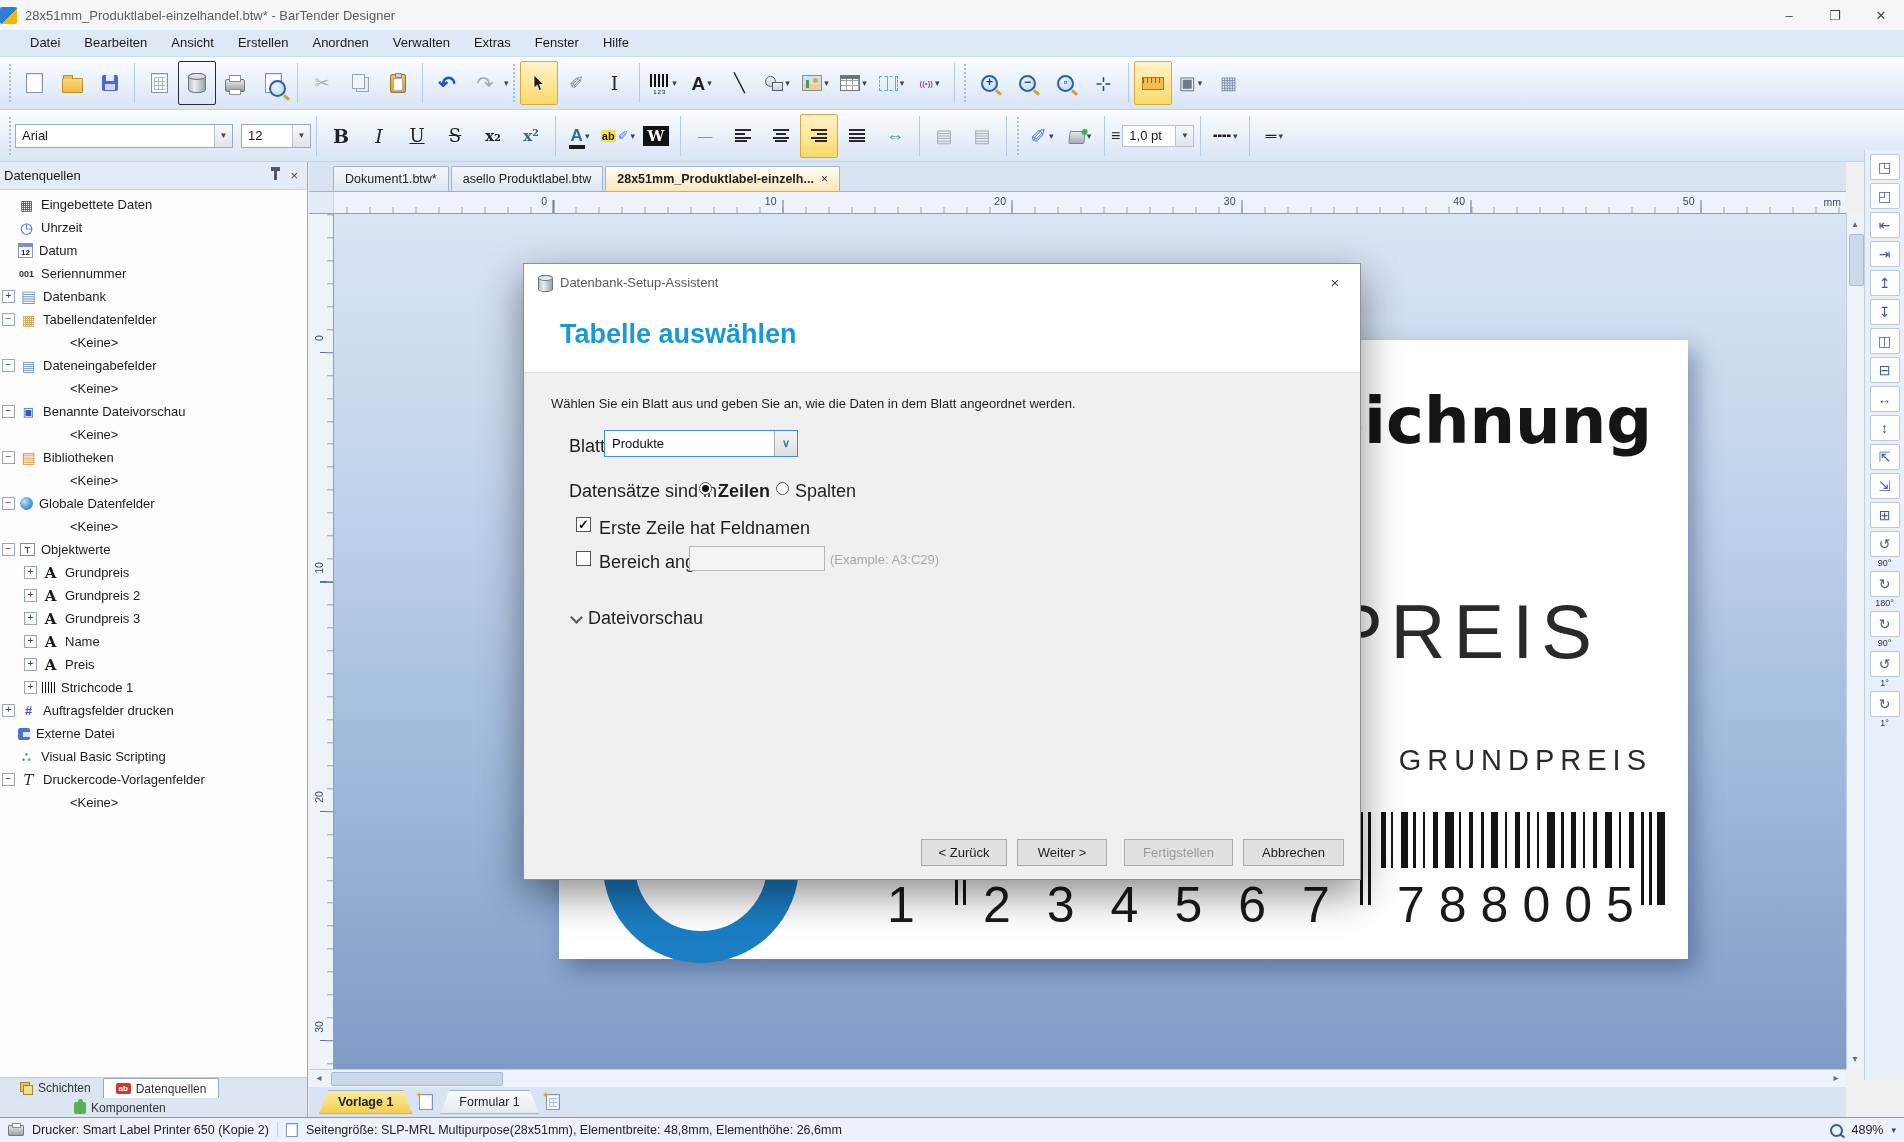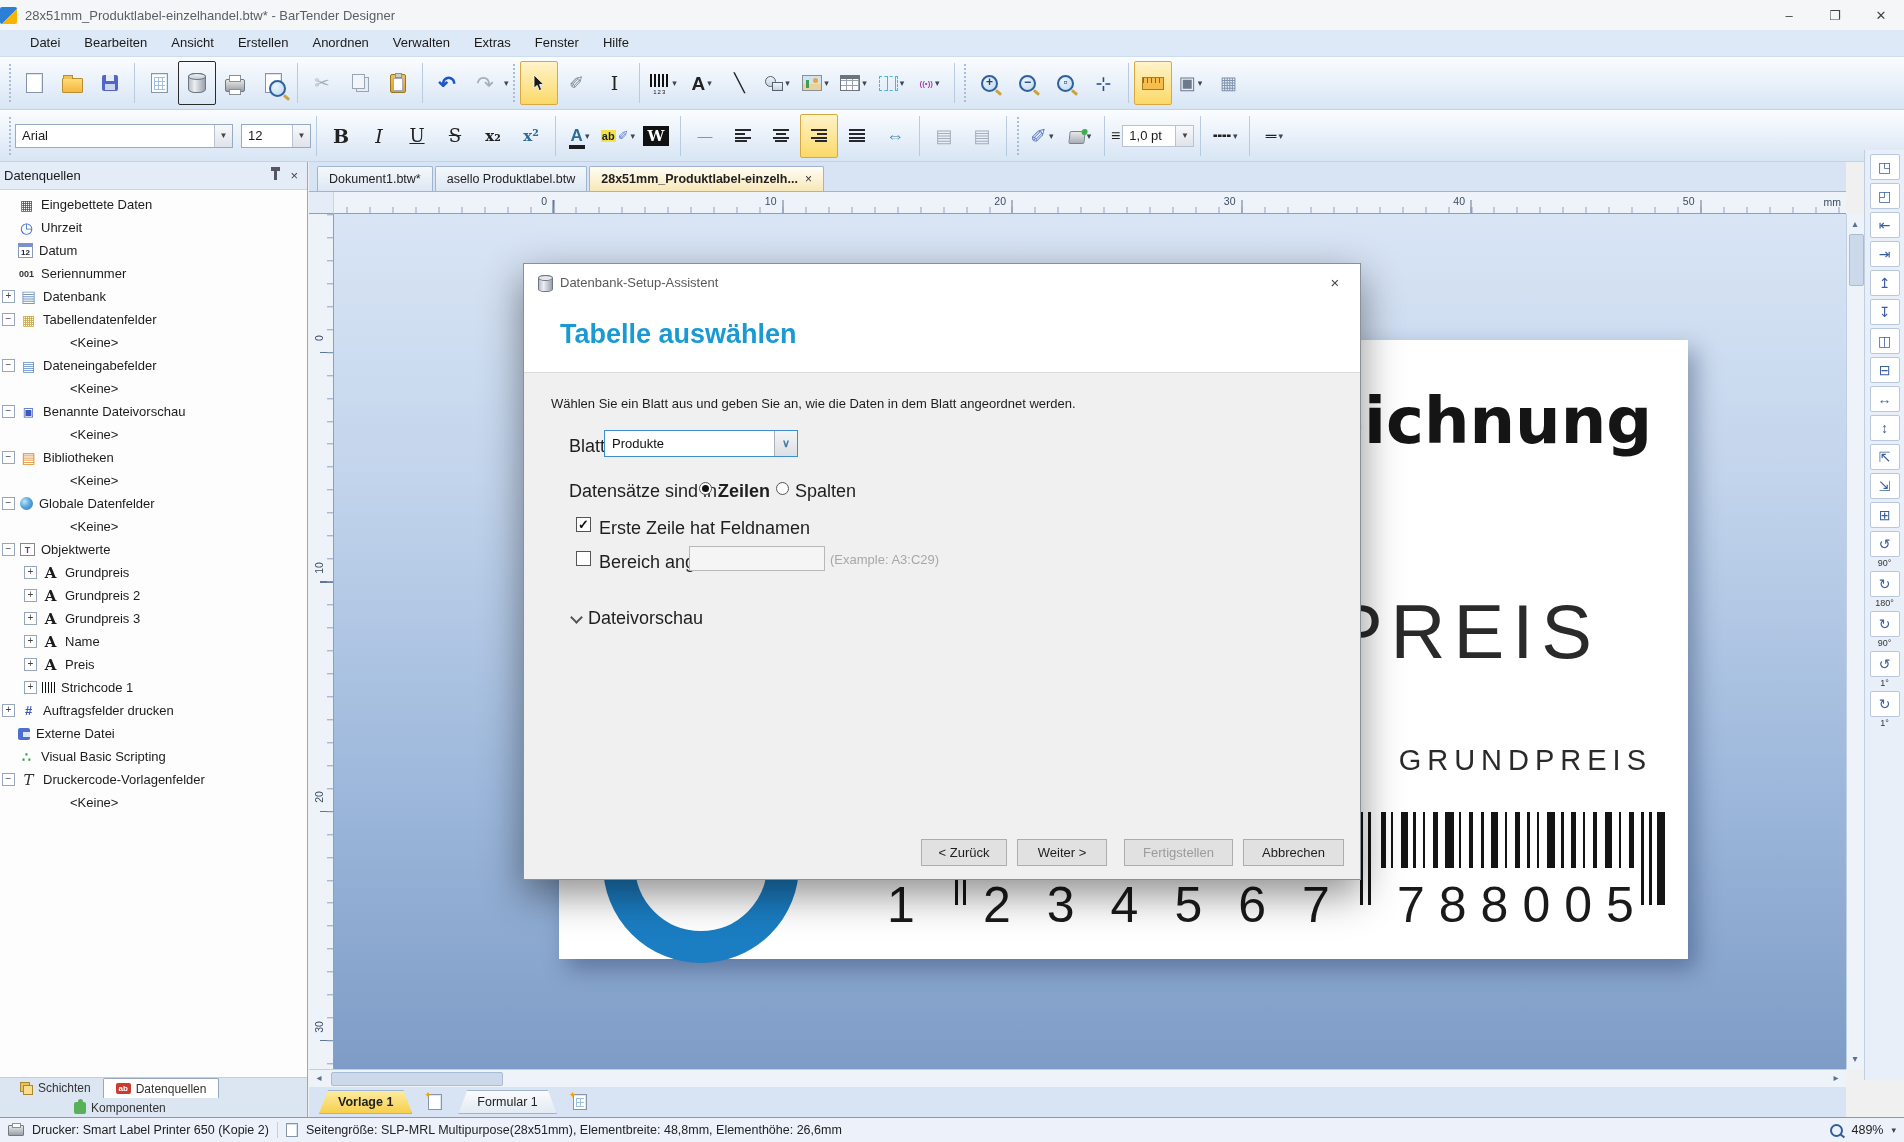--- a/index.html
+++ b/index.html
@@ -127,21 +127,21 @@
   .ptab{display:flex;align-items:center;gap:5px;padding:0 12px;font-size:12px;color:#333;}
   .ptab.active{background:#fff;border:1px solid #95a9c3;border-bottom:none;border-radius:2px 2px 0 0;}
   .i-layers{position:relative;width:13px;height:13px;}
   .i-layers::before{content:"";position:absolute;top:0;left:0;width:8px;height:8px;background:#e8c35a;border:1px solid #a8872f;}
   .i-layers::after{content:"";position:absolute;bottom:0;right:0;width:8px;height:8px;background:#f7dd8d;border:1px solid #a8872f;}
   .i-ab{background:#cc3b2f;color:#fff;font-size:8px;font-weight:bold;width:15px;height:11px;display:inline-flex;align-items:center;justify-content:center;border-radius:2px;}
   .i-ab::before{content:"ab";}
   .i-puzzle{width:12px;height:12px;background:#58b158;border-radius:2px;position:relative;}
   .i-puzzle::before{content:"";position:absolute;top:-3px;left:4px;width:5px;height:5px;border-radius:50%;background:#58b158;}
   
-  #doctabs{position:absolute;left:309px;top:162px;width:1537px;height:30px;background:#d8e4f3;display:flex;align-items:flex-end;padding-left:8px;box-sizing:border-box;border-bottom:1px solid #9fb4cf;}
+  #doctabs{position:absolute;left:309px;top:162px;width:1537px;height:30px;background:#d8e4f3;display:flex;align-items:flex-end;padding-left:24px;box-sizing:border-box;border-bottom:1px solid #9fb4cf;}
   .dtab{height:25px;display:flex;align-items:center;gap:7px;padding:0 11px;font-size:12.5px;color:#222;
         background:linear-gradient(#f4f8fc,#dde7f3);border:1px solid #9fb4cf;border-bottom:none;margin-right:2px;border-radius:2px 2px 0 0;box-sizing:border-box;}
   .dtab.active{background:linear-gradient(#fffdf4,#f8e7b8);font-weight:bold;}
   .tabx{font-size:12px;color:#333;font-weight:normal;}
   #hruler{position:absolute;left:309px;top:192px;width:1537px;height:22px;background:#eef3fa;border-bottom:1px solid #8aa0bd;box-sizing:border-box;
           background-image:repeating-linear-gradient(90deg,#8fa3bd 0 1px,transparent 1px 22.95px),repeating-linear-gradient(90deg,#5f7694 0 1px,transparent 1px 229.5px);
           background-size:auto 6px,auto 13px;background-repeat:repeat-x;background-position:14.5px bottom,14.5px bottom;}
   .hrnum{position:absolute;top:3px;width:30px;text-align:right;font-size:10.5px;color:#3c4c60;}
   .runit{position:absolute;right:5px;top:4px;font-size:10.5px;color:#3c4c60;}
   #corner{position:absolute;left:309px;top:192px;width:25px;height:22px;background:#e4ecf7;border-right:1px solid #c8d5e6;border-bottom:1px solid #8aa0bd;box-sizing:border-box;z-index:2;}
@@ -169,21 +169,21 @@
   .sarrow{position:absolute;color:#5a708c;font-size:10px;line-height:16px;width:16px;text-align:center;}
   .vthumb{position:absolute;left:2px;top:20px;width:13px;height:50px;background:#ccd9ea;border:1px solid #a9bcd4;border-radius:2px;}
   .hthumb{position:absolute;top:2px;left:22px;width:170px;height:12px;background:#ccd9ea;border:1px solid #a9bcd4;border-radius:2px;}
   #righttools{position:absolute;left:1864px;top:150px;width:40px;height:930px;background:#e8eff8;border-left:1px solid #c0cfe2;
               display:flex;flex-direction:column;align-items:center;padding-top:4px;box-sizing:border-box;gap:3px;}
   .rtbtn{width:28px;height:24px;background:#fff;border:1px solid #b9c8dc;border-radius:2px;color:#3a5f9e;
          display:flex;align-items:center;justify-content:center;font-size:14px;flex:none;}
   .rotwrap{display:flex;flex-direction:column;align-items:center;flex:none;}
   .rotlbl{font-size:9px;color:#333;margin-top:1px;}
   
-  #sheettabs{position:absolute;left:309px;top:1087px;width:1537px;height:30px;background:#d8e4f3;display:flex;align-items:center;padding-left:10px;box-sizing:border-box;gap:10px;}
+  #sheettabs{position:absolute;left:309px;top:1087px;width:1537px;height:30px;background:#d8e4f3;display:flex;align-items:center;padding-left:10px;box-sizing:border-box;gap:1px;}
   .stab{height:22px;display:flex;align-items:center;padding:0 18px;font-size:12.5px;color:#222;
         background:linear-gradient(#fafbfd,#e3eaf3);border:1px solid #9fb4cf;clip-path:polygon(9px 0,calc(100% - 9px) 0,100% 100%,0 100%);}
   .stab.active{background:linear-gradient(#fceca0,#f7cf4e);font-weight:bold;}
   .snew{width:26px;height:22px;background:transparent;border:none;display:flex;align-items:center;justify-content:center;position:relative;}
   
   #statusbar{position:absolute;left:0;top:1117px;width:100%;height:25px;background:#edf2fa;border-top:1px solid #7d9cc4;
              display:flex;align-items:center;padding:0 8px;box-sizing:border-box;font-size:12.5px;color:#222;gap:8px;}
   .ssep{width:1px;height:16px;background:#c5cfdd;}
   .sico-print{width:14px;height:9px;background:linear-gradient(#e8e8e8,#9aa0a8);border:1px solid #707880;border-radius:1px;position:relative;}
   .sico-print::before{content:"";position:absolute;top:-3px;left:3px;width:7px;height:3px;background:#fff;border:1px solid #8a9099;}

